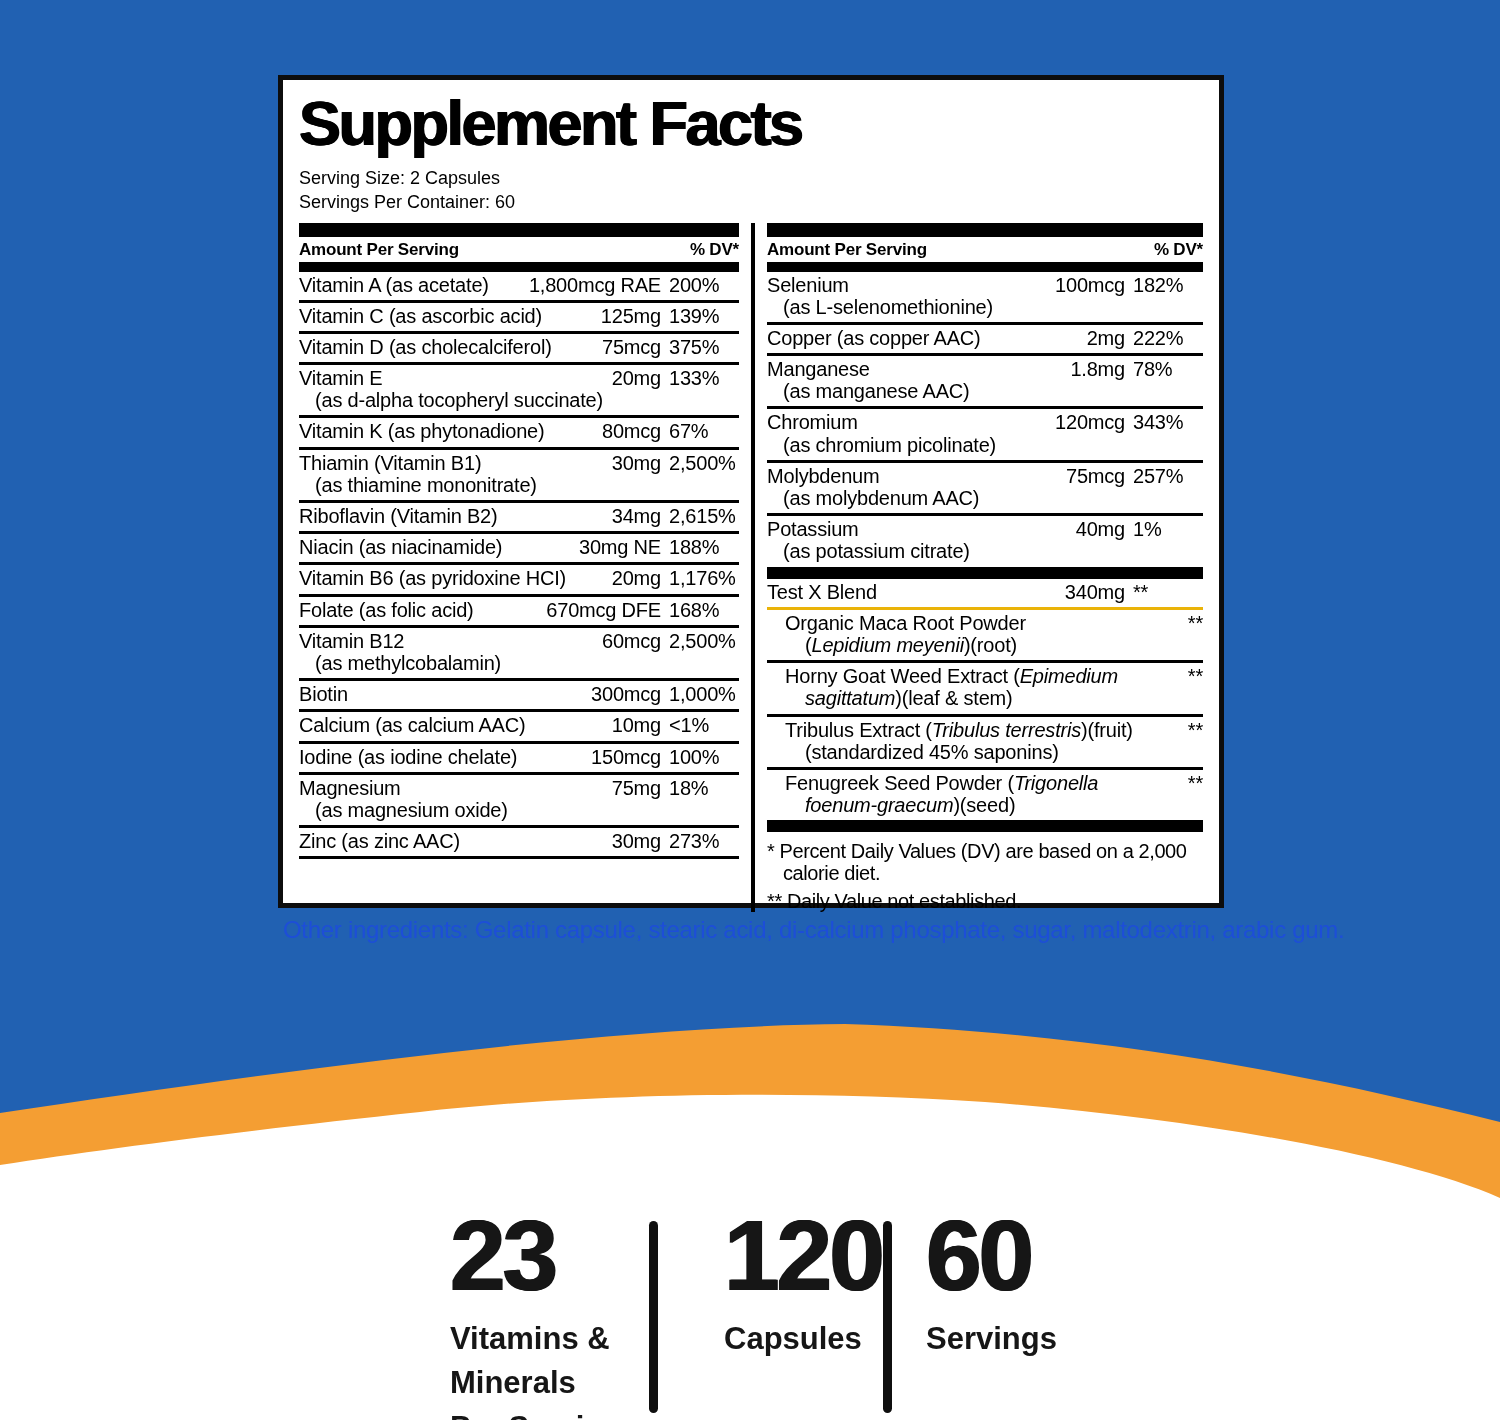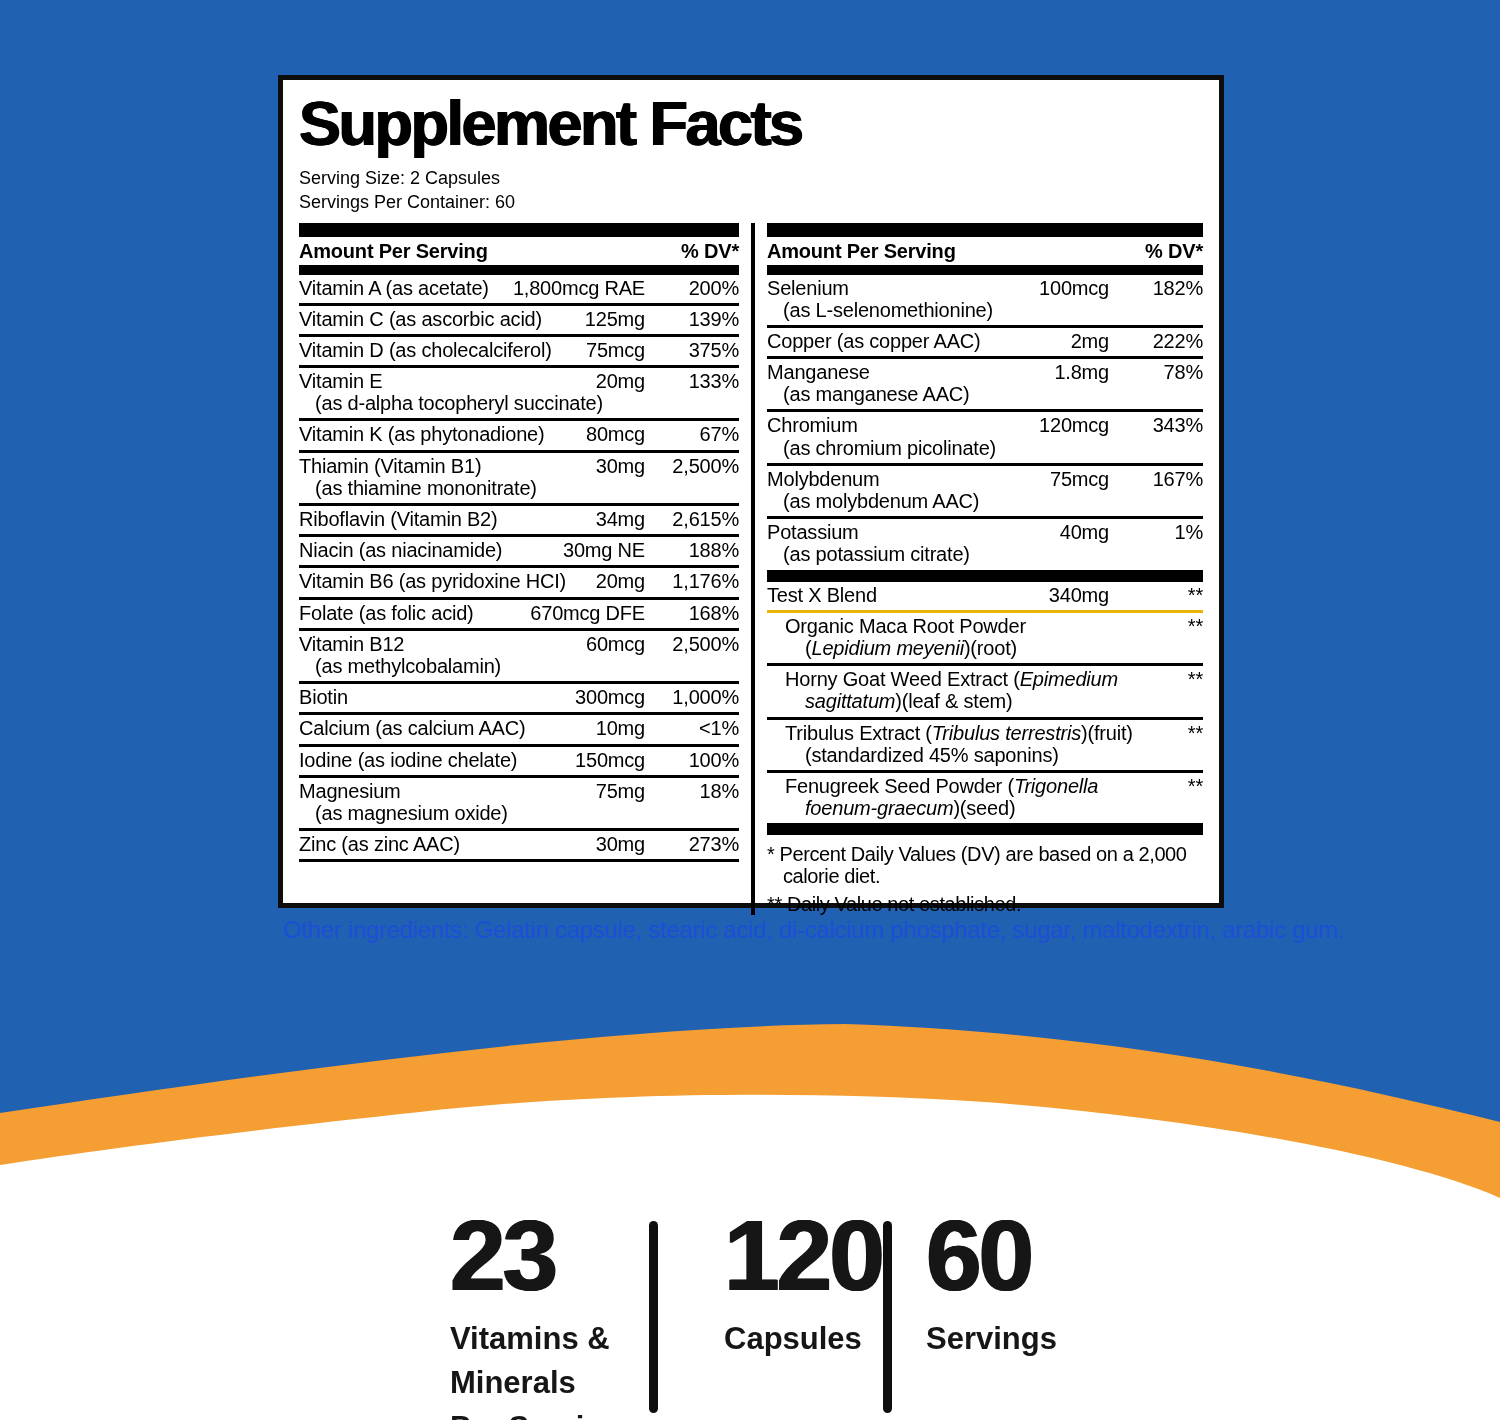--- a/index.html
+++ b/index.html
@@ -24,30 +24,30 @@
   }
   .serving{font-size:18px;margin-top:12px;line-height:1.15;}
   .serving.s2{margin-top:3px;}
   .facts{display:flex;margin-top:10px;letter-spacing:-0.2px;}
   .col{width:50%;box-sizing:border-box;}
   .col.left{padding-right:12px;}
   .col.right{border-left:4px solid #000;padding-left:12px;}
   .bar{height:14px;background:#000;}
   .bar.thin{height:10px;}
   .bar.mid{height:12px;}
-  .colhead{display:flex;justify-content:space-between;font-weight:bold;font-size:20px;padding:3px 0 2px 0;}
+  .colhead{display:flex;justify-content:space-between;font-weight:bold;font-size:17px;padding:3px 0 2px 0;}
   .rows .row{border-bottom:3px solid #000;}
   #right-rows .row:last-child{border-bottom:none;}
   .row{
-    display:grid;grid-template-columns:1fr auto 70px;column-gap:24px;
+    display:grid;grid-template-columns:1fr auto 70px;column-gap:8px;
     font-size:20px;line-height:1.06;padding:3px 0 4px 0;
   }
   .row .name{white-space:nowrap;}
   .row .amt{text-align:right;white-space:nowrap;}
-  .row .dv{text-align:right;white-space:nowrap;}
+  .row .dv{white-space:nowrap;}
   .row .sub{grid-column:1/4;padding-left:16px;white-space:nowrap;margin-top:1px;}
   
   #blend .blend-head{border-bottom:3px solid #eab308;}
   .bi{position:relative;font-size:20px;line-height:1.06;padding:3px 0 4px 18px;}
   .bi + .bi{border-top:3px solid #000;}
   .bi .l1{white-space:nowrap;}
   .bi .l2{padding-left:20px;white-space:nowrap;margin-top:1px;}
   .bi .bidv{position:absolute;right:0;top:3px;}
   .footnotes{font-size:20px;line-height:1.1;margin-top:8px;letter-spacing:-0.4px;}
   .fn{padding-left:16px;text-indent:-16px;margin-top:4px;}
@@ -211,21 +211,21 @@
           </div>
           <div class="row">
             <span class="name">Chromium</span>
             <span class="amt">120mcg</span>
             <span class="dv">343%</span>
             <div class="sub">(as chromium picolinate)</div>
           </div>
           <div class="row">
             <span class="name">Molybdenum</span>
             <span class="amt">75mcg</span>
-            <span class="dv">167%</span>
+            <span class="dv">257%</span>
             <div class="sub">(as molybdenum AAC)</div>
           </div>
           <div class="row">
             <span class="name">Potassium</span>
             <span class="amt">40mg</span>
             <span class="dv">1%</span>
             <div class="sub">(as potassium citrate)</div>
           </div>
         </div>
       <div class="bar mid"></div>

